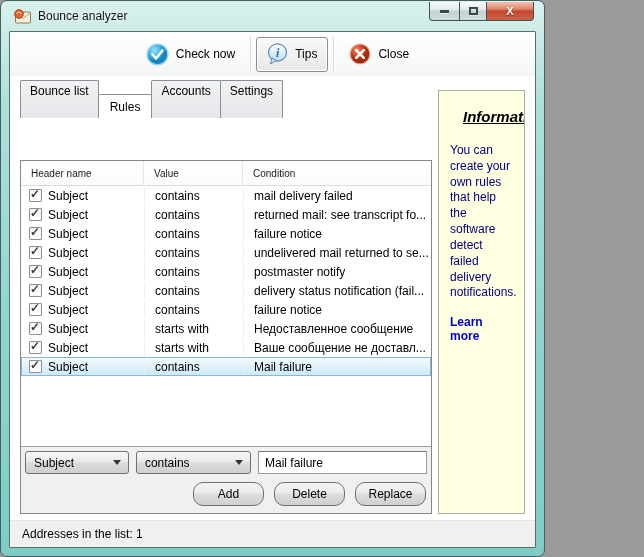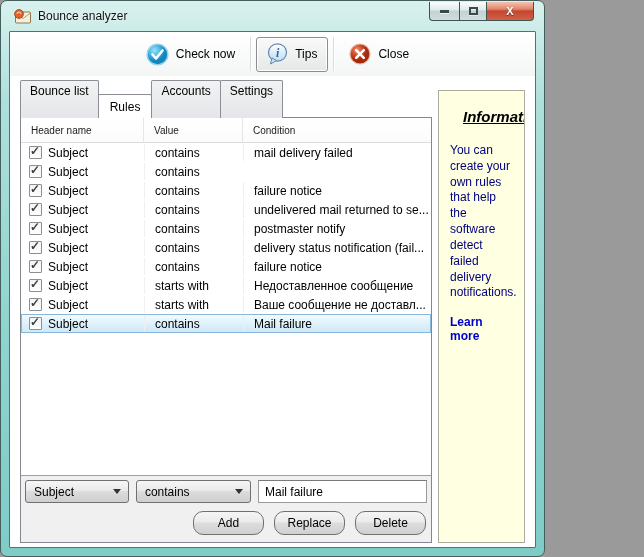--- a/index.html
+++ b/index.html
@@ -46,21 +46,21 @@
     height:44px; flex:0 0 auto; display:flex; align-items:center;
     padding-left:10px; background:linear-gradient(180deg,#ffffff,#f4f6f6);justify-content:center;
   }
   .tb-btn { display:flex; align-items:center; gap:7px; padding:5px 10px; font-size:12px; color:#000; cursor:default; }
   .tb-btn.outlined { border:1px solid #8c8c8c; border-radius:3px;
     background:linear-gradient(180deg,#f9f9f9,#e6e8e8); box-shadow:inset 0 0 0 1px #fff; }
   .tb-sep { width:1px; height:34px; background:#d9dcdc; box-shadow:1px 0 0 #ffffff; margin:0 5px; }
 
   
   .main { flex:1; min-height:0; display:flex; padding:2px 10px 4px 10px; background:#fff; }
-  .left-col { width:412px; flex:0 0 auto; display:flex; flex-direction:column; }
+  .left-col { width:412px; flex:0 0 auto; display:flex; flex-direction:column;gap:43px; }
 
   
   .tabs { display:flex; margin-bottom:-1px; position:relative; z-index:2; padding-left:0; }
   .tab {
     font-size:12px; padding:3px 9px 3px 9px; margin-top:2px;
     border:1px solid #8c8e96; border-bottom:none; border-radius:2px 2px 0 0;
     background:linear-gradient(180deg,#f1f2f3,#e4e6e9); margin-right:-1px; cursor:default;
   }
   .tab.active {
     background:#fff; margin-top:16px; padding:5px 11px 4px 11px; position:relative; z-index:3;
@@ -227,20 +227,21 @@
     </div>
     <div class="cell">contains</div>
     <div class="cell">mail delivery failed</div>
   </div>
                 <div class="row">
     <div class="cell cb-cell">
       <span class="checkbox"></span>
       <span>Subject</span>
     </div>
     <div class="cell">contains</div>
+    <div class="cell">returned mail: see transcript fo...</div>
   </div>
                 <div class="row">
     <div class="cell cb-cell">
       <span class="checkbox"></span>
       <span>Subject</span>
     </div>
     <div class="cell">contains</div>
     <div class="cell">failure notice</div>
   </div>
                 <div class="row">
@@ -309,22 +310,22 @@
                 <span class="arrow-down"></span>
               </div>
               <div class="combo c2">
                 <span>contains</span>
                 <span class="arrow-down"></span>
               </div>
               <input class="text-input" type="text" value="Mail failure" style="">
             </div>
             <div class="actions">
               <button class="btn">Add</button>
+              <button class="btn">Delete</button>
               <button class="btn">Replace</button>
-              <button class="btn">Delete</button>
             </div>
           </div>
         </div>
       </div>
 
       <div class="info-panel">
         <div class="info-head">
           <svg width="27" height="29" viewBox="0 0 27 29">
             <defs>
                 <linearGradient id="gi" x1="0" y1="0" x2="0" y2="1">
@@ -336,14 +337,17 @@
             <path d="M6.5 19.5 L4.5 27 L12 22.5 Z" fill="#cfe4f4" stroke="#5c88b4" stroke-width="1.2"></path>
             <text x="11.5" y="17.5" font-size="15" font-style="italic" font-weight="bold" fill="#2a6aa4" font-family="Liberation Serif, serif">i</text>
           </svg>
           <span class="info-title">Information</span>
         </div>
         <div class="info-body">You can create your own rules that help the software detect failed delivery notifications.</div>
         <a class="learn-more">Learn more</a>
       </div>
     </div>
 
+    <div class="statusbar">
+      <span>Addresses in the list: 1</span>
+    </div>
   </div>
 </div>
 
 </body></html>

